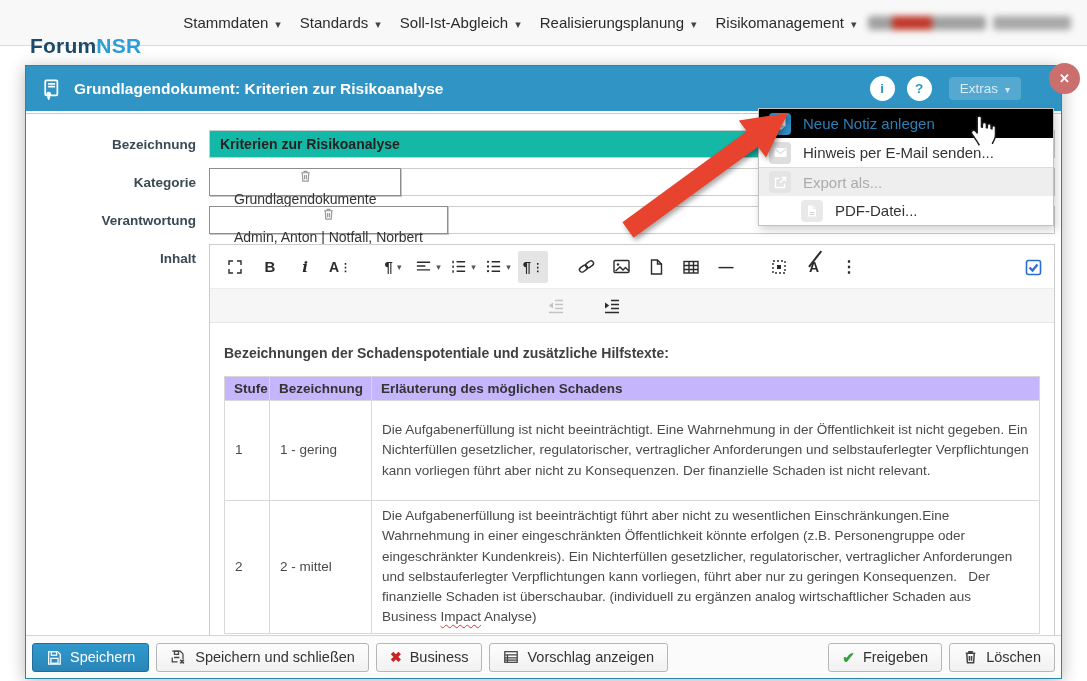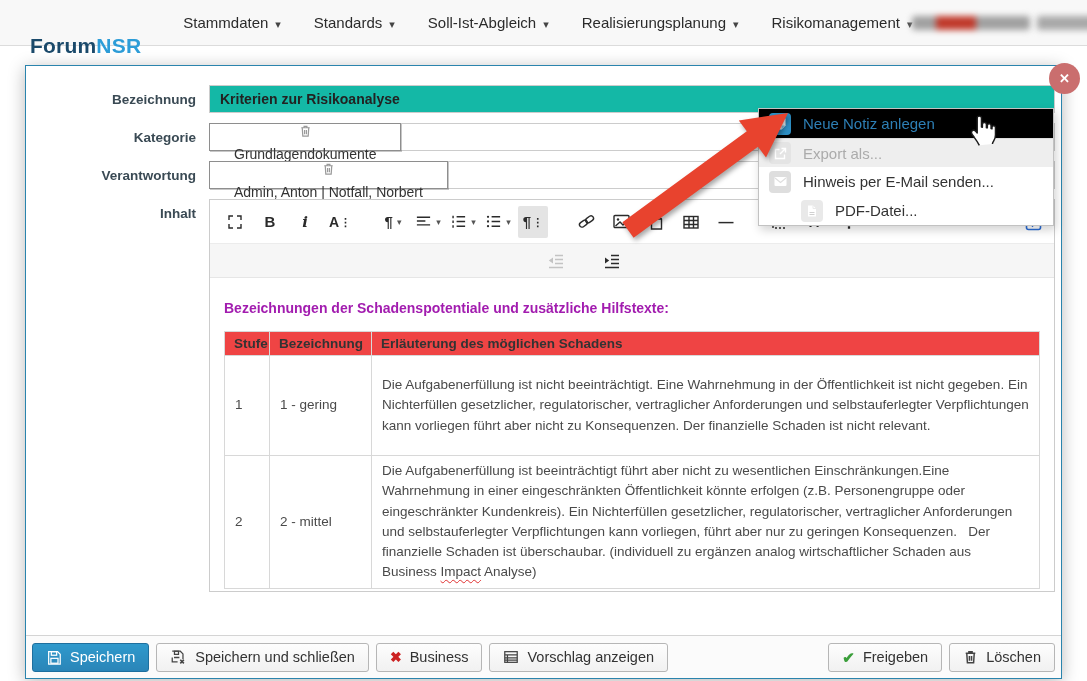--- a/index.html
+++ b/index.html
@@ -5,21 +5,21 @@
   * { box-sizing: border-box; margin: 0; padding: 0; }
   html,body { background:#fff; }
   body { font-family:"Liberation Sans", sans-serif; color:#333; }
   .stage { position:relative; width:1087px; height:681px; overflow:hidden; background:#fff; }
 
   
   .topnav { position:absolute; inset:0 0 auto 0; height:46px; background:#f8f8f8;
             border-bottom:1px solid #dcdcdc; display:flex; align-items:center; padding:0 2px 0 30px; }
   .logo { font-size:21px; font-weight:700; margin-right:42px; letter-spacing:.2px; cursor:pointer;margin-top:47px; }
   .logo .p1 { color:#1b4a6b; } .logo .p2 { color:#2d9dd8; }
-  .menu { display:flex; gap:33px; }
+  .menu { display:flex; gap:19px; }
   .menu-item { font-size:15px; color:#2b2b2b; display:flex; align-items:center; gap:7px; cursor:pointer; white-space:nowrap; }
   .caret::after { content:"▾"; font-size:11px; color:#444; line-height:1; }
   .user-area { margin-left:auto; display:flex; align-items:center; gap:7px; margin-right:14px; cursor:pointer; }
   .blur1 { width:118px; height:14px; background:#a0a0a0; border-radius:3px; filter:blur(3px); position:relative; overflow:hidden; }
   .blur1 .redbit { position:absolute; left:24px; top:0; width:40px; height:14px; background:#c0392b; }
   .blur2 { width:78px; height:14px; background:#a8a8a8; border-radius:3px; filter:blur(3px); }
 
   
   .modal { position:absolute; left:25px; top:65px; width:1037px; height:614px; background:#fff;
            border:1px solid #2a84ad; box-shadow:0 3px 16px rgba(0,0,0,.28);
@@ -77,24 +77,24 @@
                    background:#2b2b2b; transform:rotate(-52deg); }
   .tb-gap { width:13px; }
   .html-check { position:absolute; right:12px; top:14px; cursor:pointer; }
   .tb2 { flex:0 0 34px; background:#f6f6f6; border-bottom:1px solid #e6e6e6; display:flex;
          align-items:center; padding-left:330px; gap:26px; }
   .tbtn.disabled svg { stroke:#c3c3c3; }
   .tbtn.disabled .afill { fill:#c3c3c3; }
   .afill { fill:#2b2b2b; stroke:none !important; }
 
   .editor-content { flex:1; padding:22px 14px; overflow:hidden; }
-  .content-heading { font-size:14px; font-weight:700; color:#a21caf; margin-bottom:15px; }
+  .content-heading { font-size:14px; font-weight:700; color:#404040; margin-bottom:15px; }
   table.schaden { border-collapse:collapse; width:818px; max-width:100%; table-layout:fixed; }
   .schaden th, .schaden td { border:1px solid #d8d8d8; text-align:left; vertical-align:middle; }
-  .schaden th { background:#ef4444; color:#333; font-size:13.5px; font-weight:700; padding:4px 9px; }
+  .schaden th { background:#c4b5fd; color:#333; font-size:13.5px; font-weight:700; padding:4px 9px; }
   .schaden td { padding:5px 10px; font-size:13.5px; color:#4a4a4a; line-height:1.5; }
   .col-stufe { width:45px; } .col-bez { width:102px; }
   .r1 td { height:100px; }
   .cell-text { white-space:pre-wrap; }
   .misspell { text-decoration:underline wavy #e03131 1px; text-underline-offset:3px; }
 
   .modal-footer { flex:0 0 43px; border-top:1px solid #d4d4d4; background:#fbfbfb; display:flex;
                   align-items:center; padding:0 6px; gap:7px; }
   .btn { height:29px; display:inline-flex; align-items:center; gap:8px; padding:0 13px;
          border:1px solid #b6b6b6; border-radius:3px; background:linear-gradient(#fdfdfd,#f1f1f1);
@@ -163,20 +163,37 @@
         </span>
       <span class="blur2"></span>
 
     </div>
 
   </header>
 
   <section class="modal">
     <button class="modal-close">✕</button>
 
+    <div class="modal-header">
+      <span class="doc-icon">
+        <svg width="22" height="22" viewBox="0 0 19 19">
+          <rect x="4.5" y="2" width="10.5" height="13" rx="1"></rect>
+          <path d="M7 5h6M7 7.5h6"></path>
+          <circle cx="7.5" cy="14" r="2.1" fill="#fff" stroke="none"></circle>
+          <path d="M6.7 16l.8 2 .8-2"></path>
+        </svg>
+      </span>
+      <h1 class="modal-title">Grundlagendokument: Kriterien zur Risikoanalyse</h1>
+      <button class="round-btn">i</button>
+      <button class="round-btn">?</button>
+      <button class="extras-btn">
+        <span>Extras</span>
+        <span class="caret"></span>
+      </button>
+    </div>
 
     <div class="modal-body">
 
       <div class="form-row">
         <label class="row-label">Bezeichnung</label>
         <div class="row-field">
           <input class="text-input" type="text" value="Kriterien zur Risikoanalyse" style="">
         </div>
       </div>
 
@@ -398,37 +415,37 @@
   <div class="dropdown">
     <div class="dd-item dd-hover">
       <span class="tile tile-note">
         <svg width="14" height="14" viewBox="0 0 14 14">
             <path d="M1.5 1.5h11v7l-4 4h-7z" fill="#fff"></path>
             <path d="M12.5 8.5h-4v4z" fill="#8ec6e3"></path>
           </svg>
       </span>
       <span>Neue Notiz anlegen</span>
     </div>
+    <div class="dd-item">
+      <span class="tile tile-mail">
+        <svg width="15" height="15" viewBox="0 0 15 15">
+            <rect x="1.5" y="3" width="12" height="9" rx="1" fill="#fff"></rect>
+            <path d="M2 4l5.5 4.5L13 4" fill="none" stroke="#dedede" stroke-width="1.2"></path>
+          </svg>
+      </span>
+      <span>Hinweis per E-Mail senden...</span>
+    </div>
     <div class="dd-item dd-disabled dd-sep">
       <span class="tile tile-export">
         <svg width="15" height="15" viewBox="0 0 15 15" fill="none" stroke="#fff" stroke-width="1.4">
             <path d="M6.5 3.5H2.5v9h9V8.5"></path>
             <path d="M8.5 2.5h4v4M12.5 2.5L7 8"></path>
           </svg>
       </span>
       <span>Export als...</span>
-    </div>
-    <div class="dd-item">
-      <span class="tile tile-mail">
-        <svg width="15" height="15" viewBox="0 0 15 15">
-            <rect x="1.5" y="3" width="12" height="9" rx="1" fill="#fff"></rect>
-            <path d="M2 4l5.5 4.5L13 4" fill="none" stroke="#dedede" stroke-width="1.2"></path>
-          </svg>
-      </span>
-      <span>Hinweis per E-Mail senden...</span>
     </div>
     <div class="dd-item dd-sub">
       <span class="tile tile-pdf">
         <svg width="14" height="14" viewBox="0 0 14 14">
             <path d="M3 1.5h5l3 3v8H3z" fill="#fff"></path>
             <path d="M8 1.5v3h3" fill="none" stroke="#e9e9e9" stroke-width="1"></path>
             <path d="M4.5 8.5h5M4.5 10.5h5" stroke="#d0d0d0" stroke-width="1"></path>
           </svg>
       </span>
       <span>PDF-Datei...</span>

